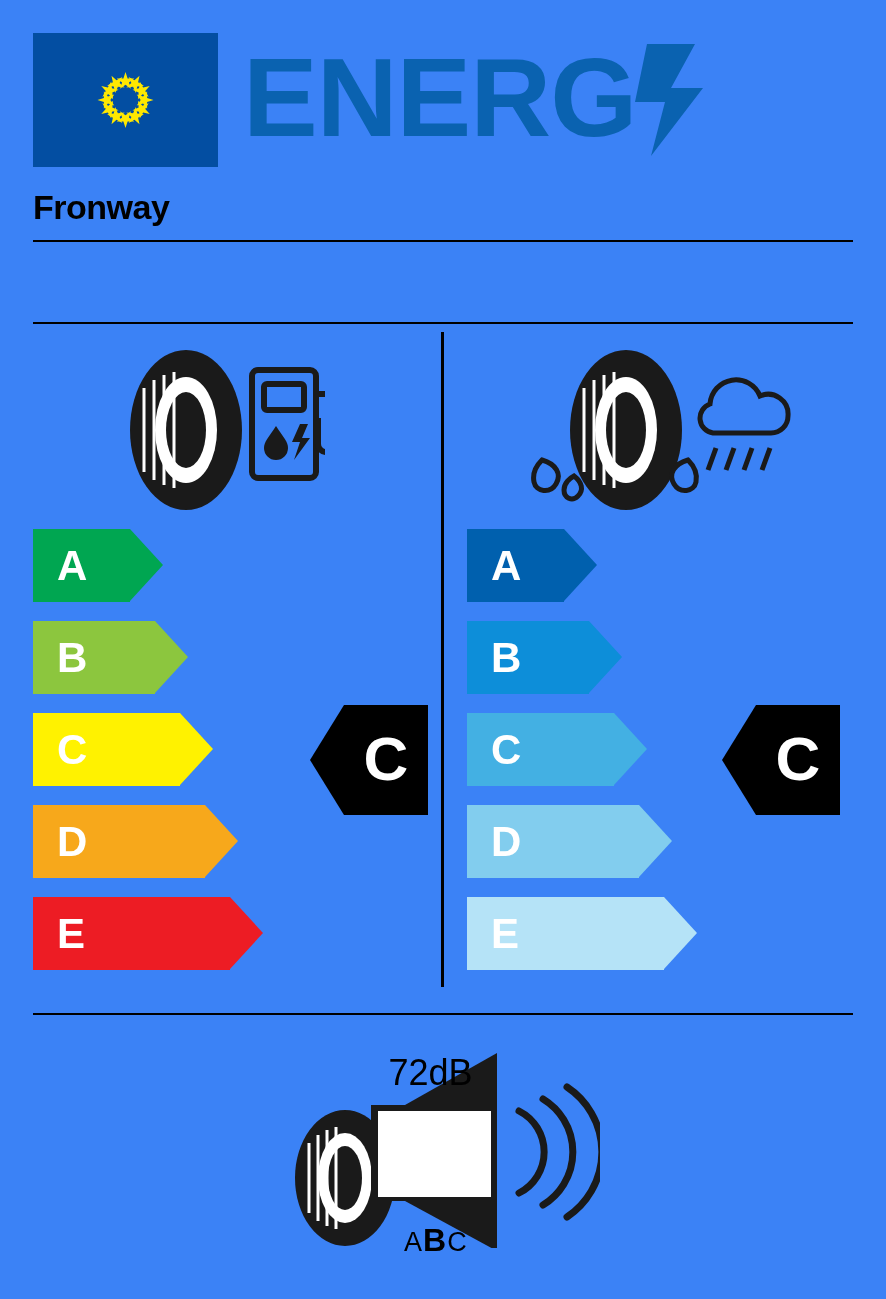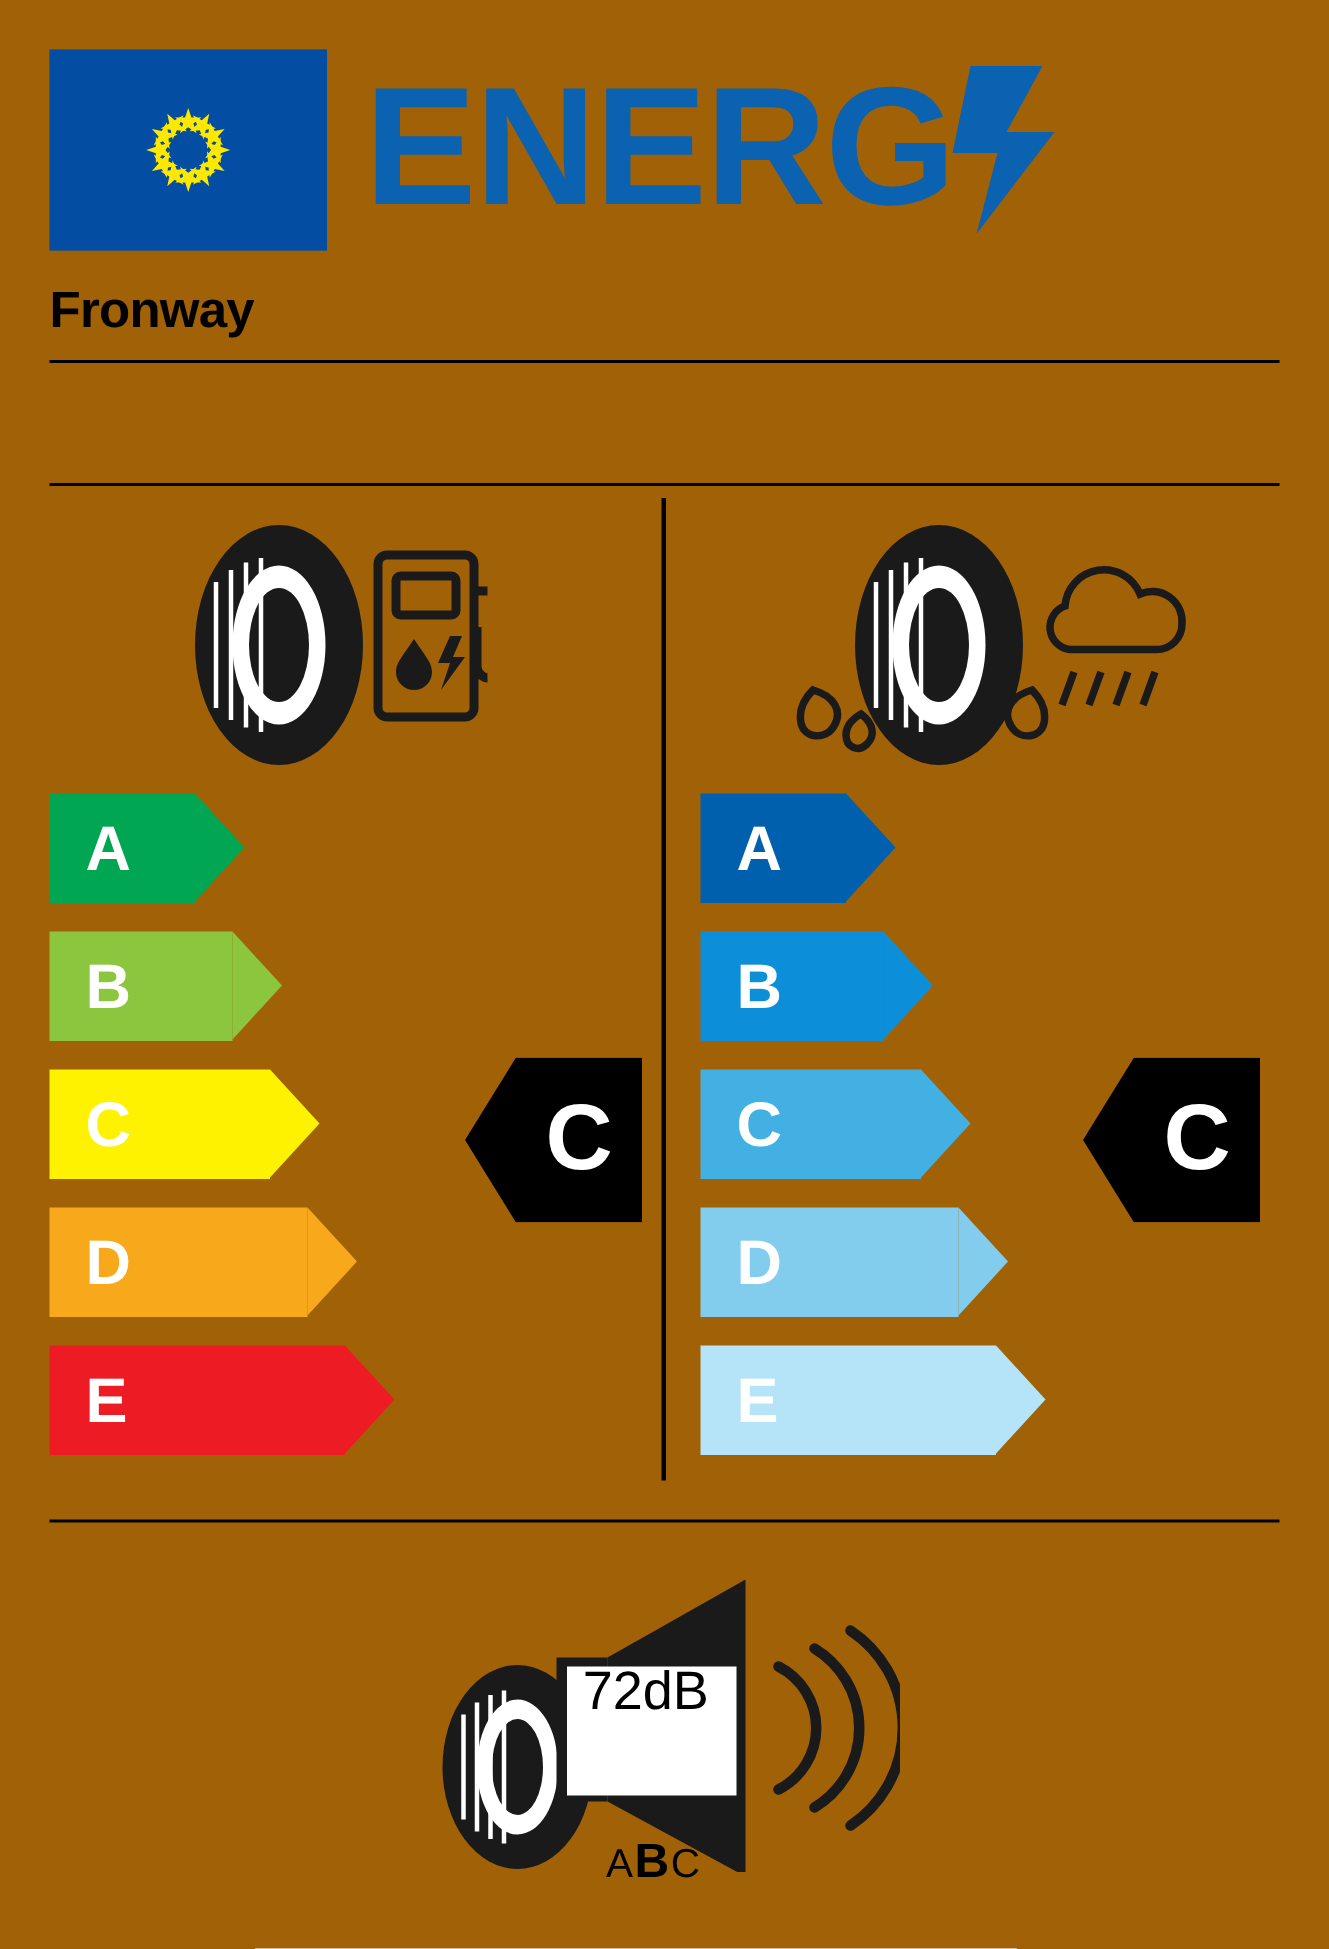--- a/index.html
+++ b/index.html
@@ -8,21 +8,21 @@
     background: #ffffff;
   }
   body {
     font-family: "Liberation Sans", sans-serif;
     -webkit-font-smoothing: antialiased;
   }
   #label {
     position: relative;
     width: 886px;
     height: 1299px;
-    background: #a16207;
+    background: #3b82f6;
     overflow: hidden;
   }
 
   
   .eu-flag {
     position: absolute;
     left: 33px;
     top: 33px;
     width: 185px;
     height: 134px;
@@ -136,21 +136,21 @@
     color: #fff;
   }
 
   .result-fuel { left: 310px; top: 705px; }
   .result-wet  { left: 722px; top: 705px; }
 
   
   .noise-db {
     position: absolute;
     left: 368px;
-    top: 1106px;
+    top: 1052px;
     width: 125px;
     text-align: center;
     font-size: 36px;
     font-weight: normal;
     color: #000;
   }
   .noise-classes {
     position: absolute;
     left: 404px;
     top: 1222px;

